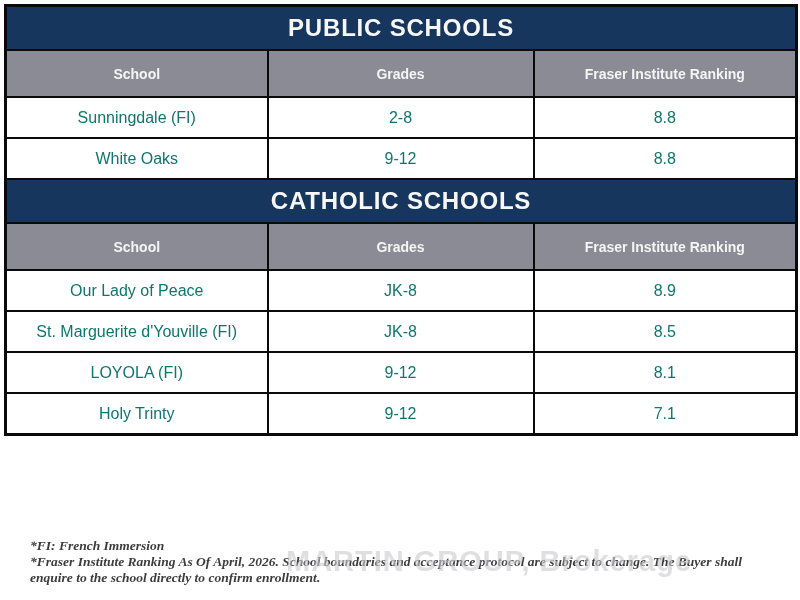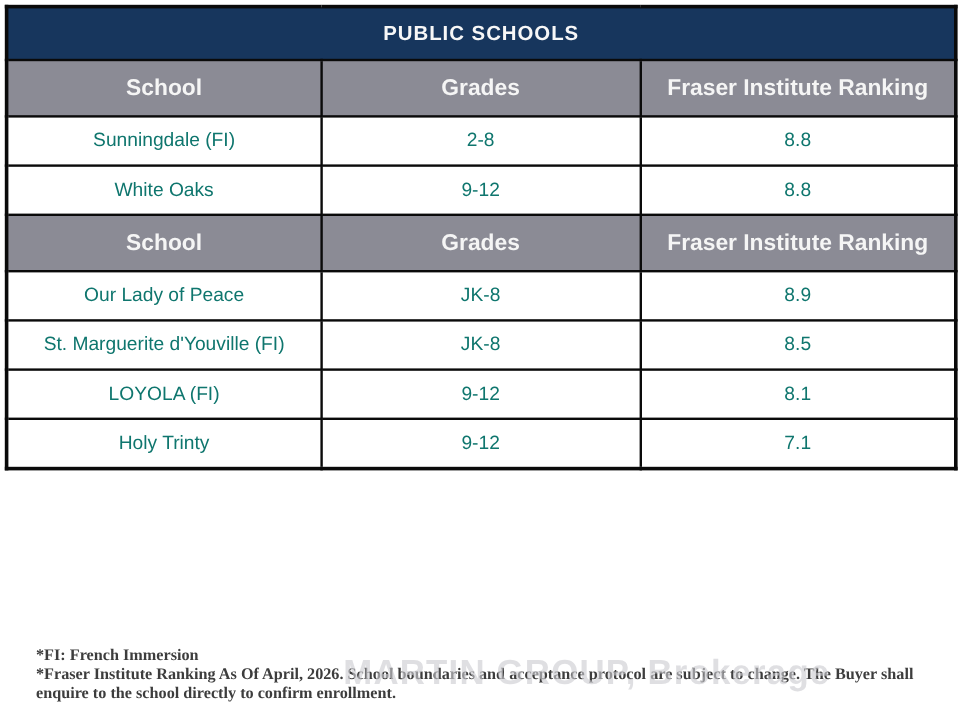--- a/index.html
+++ b/index.html
@@ -19,46 +19,47 @@
   }
   .schools-table, .schools-table td {
     border: 2px solid #0a0a0a;
   }
   .schools-table { border-width: 3px; }
   td { text-align: center; vertical-align: middle; }
   .section-title-cell {
     background: #17365d;
     color: #f7f7f7;
     font-weight: bold;
-    font-size: 17px;
+    font-size: 24px;
     letter-spacing: 0.8px;
     height: 40px;
   }
   .col-header-cell {
     background: #8b8b95;
     color: #f5f5f5;
     font-weight: bold;
-    font-size: 19px;
+    font-size: 14px;
     height: 43px;
   }
   .data-cell {
     background: #ffffff;
     color: #0f766e;
     font-size: 16px;
     height: 37px;
   }
   .footnotes {
     position: absolute;
     left: 30px; top: 538px;
     width: 748px;
     font-family: "Liberation Serif", serif;
     font-weight: bold;
     font-size: 13.5px;
     line-height: 16px;
     color: #3d3d3d;
+    font-style: italic;
   }
   .watermark {
     position: absolute;
     left: 238px; top: 545px;
     font-family: "Liberation Sans", sans-serif;
     font-size: 29px;
     font-weight: bold;
     color: rgba(204, 204, 208, 0.62);
     letter-spacing: 1px;
     white-space: nowrap;
@@ -90,20 +91,23 @@
       <td class="data-cell">2-8</td>
       <td class="data-cell">8.8</td>
     </tr>
     <tr>
       <td class="data-cell">White Oaks</td>
       <td class="data-cell">9-12</td>
       <td class="data-cell">8.8</td>
     </tr>
 
     <tr>
+      <td class="section-title-cell" colspan="3">CATHOLIC SCHOOLS</td>
+    </tr>
+    <tr>
       <td class="col-header-cell">School</td>
       <td class="col-header-cell">Grades</td>
       <td class="col-header-cell">Fraser Institute Ranking</td>
     </tr>
     <tr>
       <td class="data-cell">Our Lady of Peace</td>
       <td class="data-cell">JK-8</td>
       <td class="data-cell">8.9</td>
     </tr>
     <tr>

